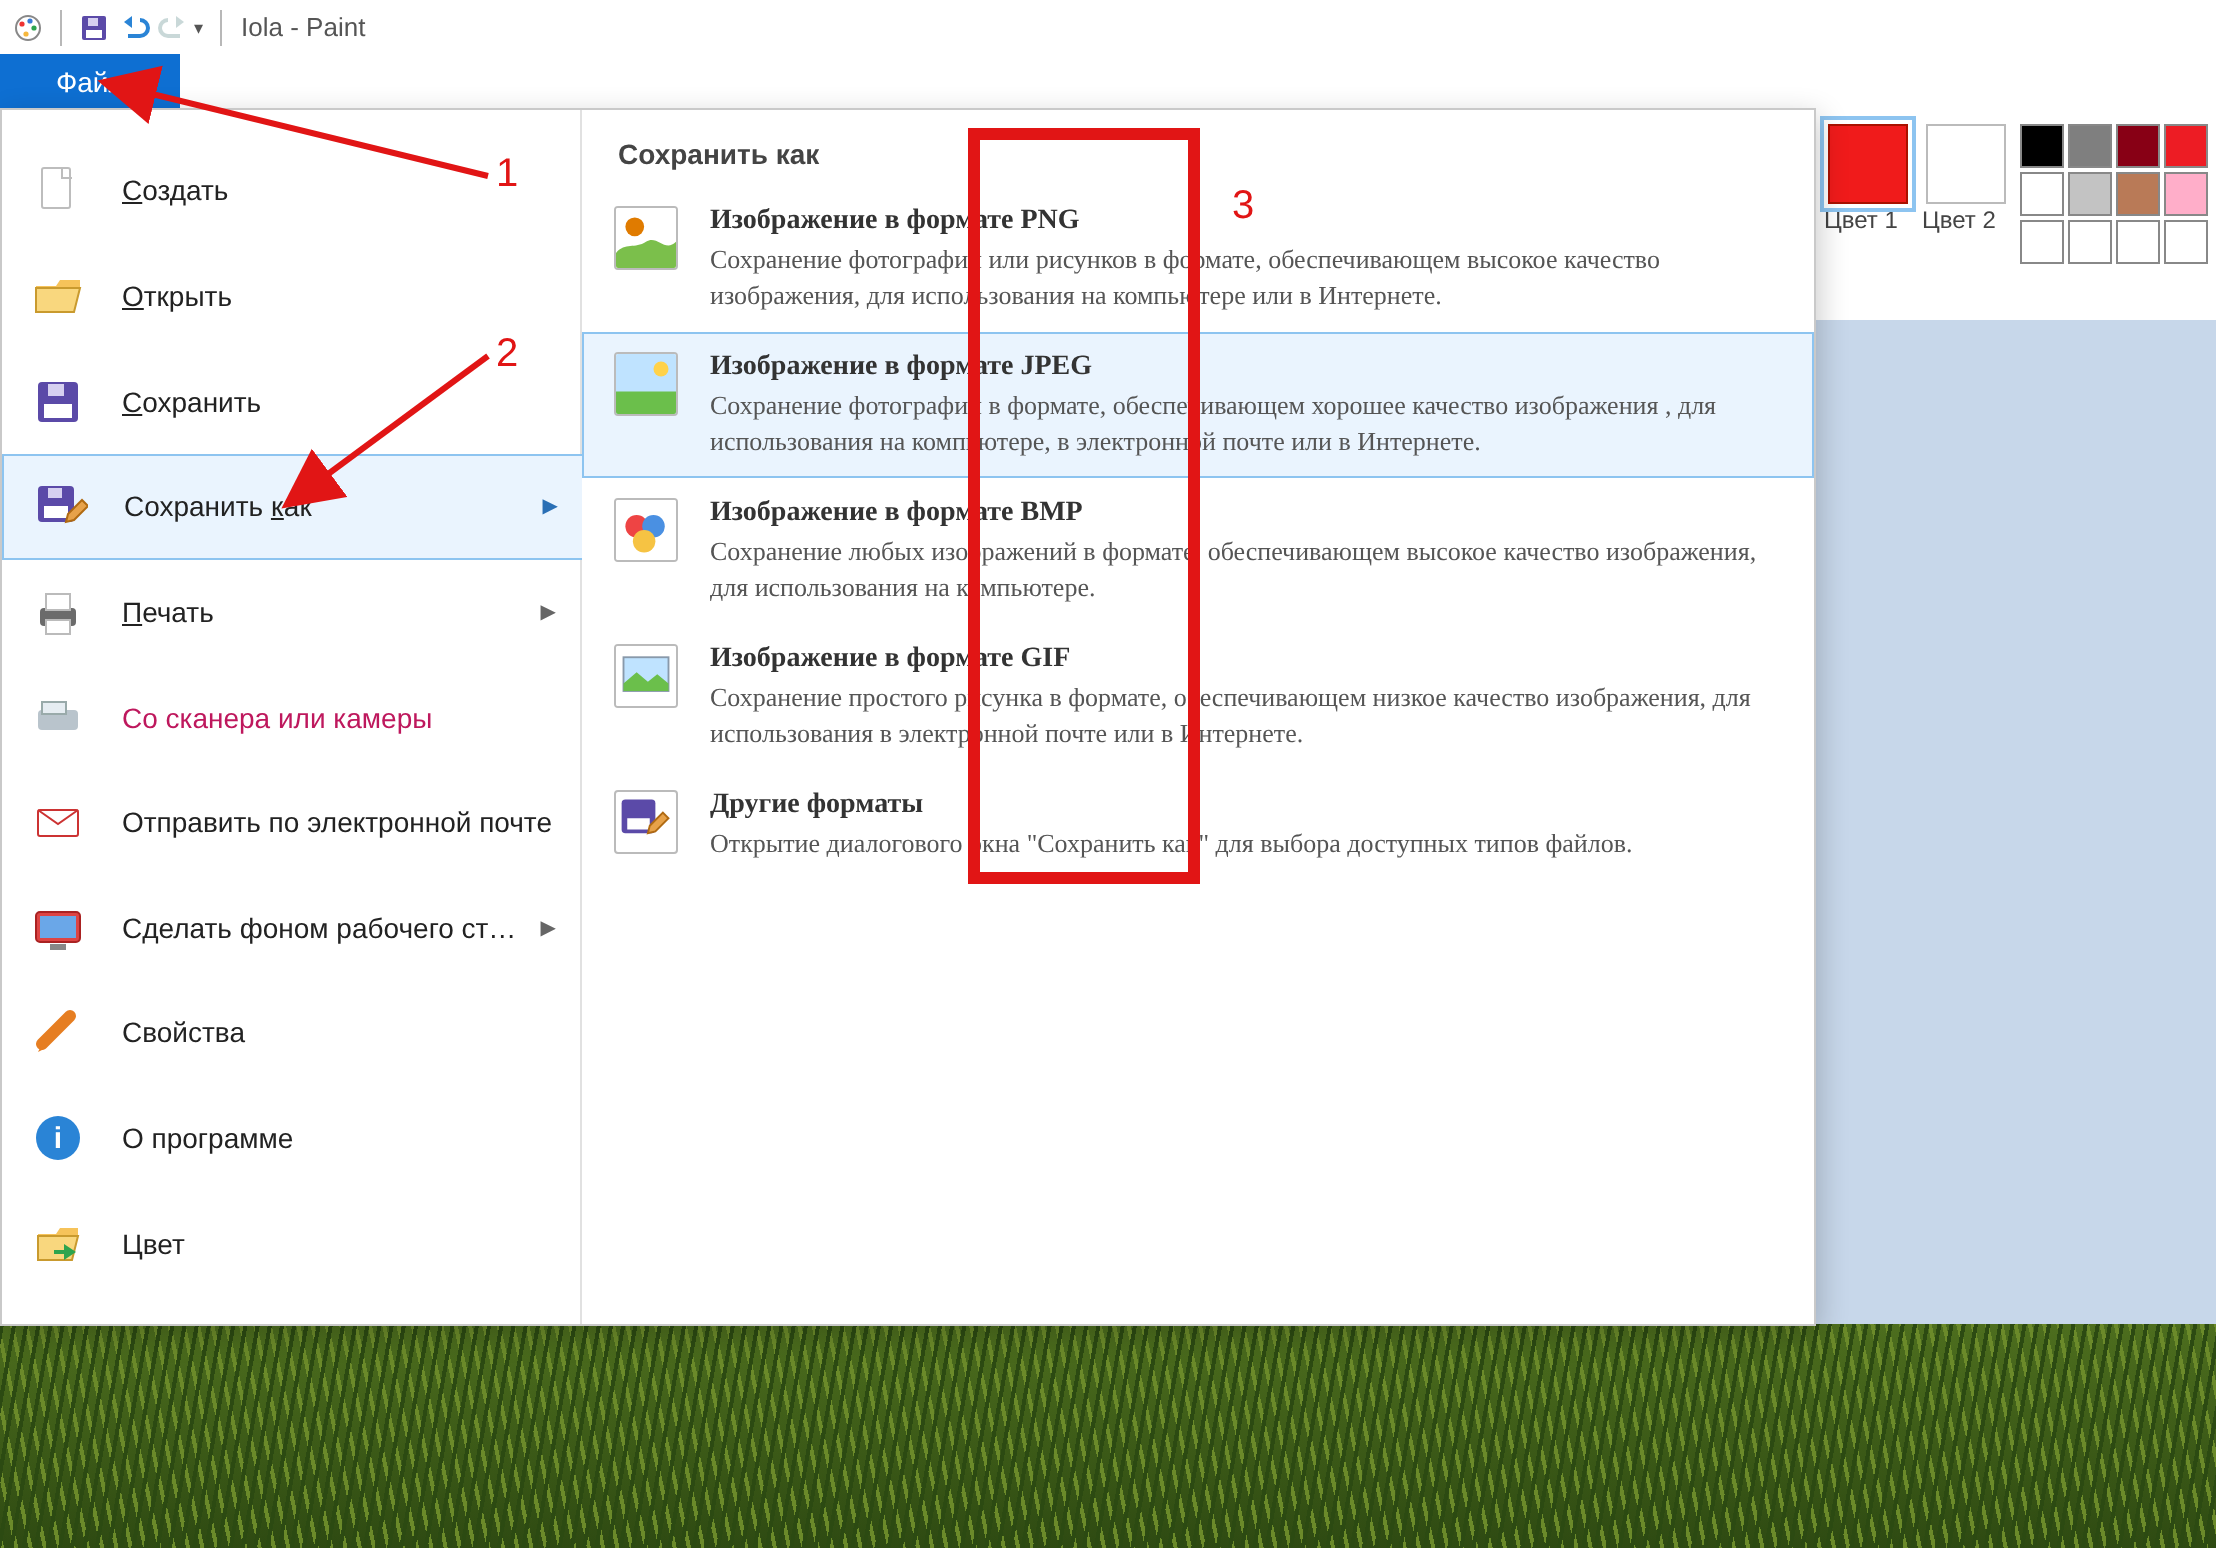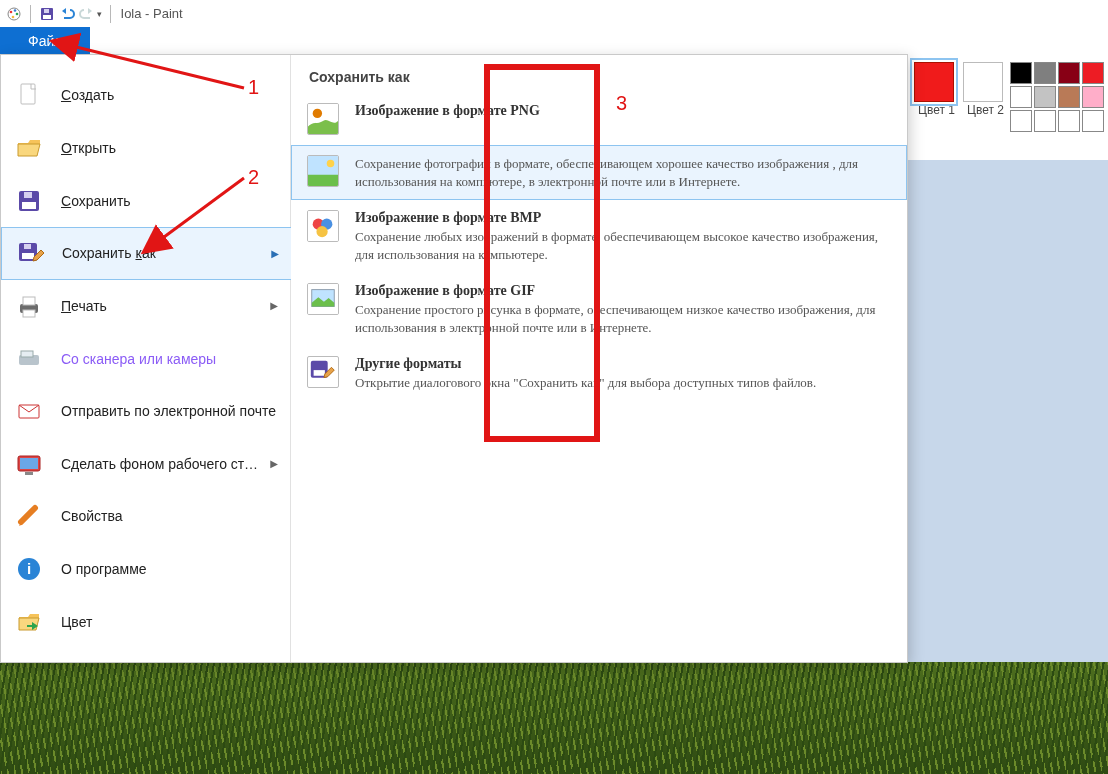--- a/index.html
+++ b/index.html
@@ -14,41 +14,41 @@
   .qat-drop { font-size:9px; color:#555; margin-left:-2px; }
 
   
   .tab-strip { position:absolute; left:0; top:27px; height:27px; display:flex; align-items:stretch; }
   .file-tab { display:flex; align-items:center; padding:0 28px; background:#0e6fd2; color:#fff; font-size:14px; cursor:pointer; }
 
   
   .file-menu { position:absolute; left:0; top:54px; width:908px; height:609px; background:#fff; border:1px solid #c9c9c9; box-shadow:2px 4px 14px rgba(0,0,0,.2); display:flex; z-index:10; }
   .file-left { width:290px; border-right:1px solid #e1e1e1; padding:14px 0; display:flex; flex-direction:column; }
   .file-item { display:flex; align-items:center; height:54px; padding:0 14px; gap:18px; cursor:pointer; position:relative; }
-  .file-item.disabled { color:#8b5cf6; cursor:default;justify-content:center; }
+  .file-item.disabled { color:#be185d; cursor:default;justify-content:center; }
   .file-item.has-sub { padding-right:28px; }
   .file-item.selected { background:#eaf4fe; border:1px solid #8dc4f0; border-right:none; margin-right:-1px; }
   .file-item .arrow { position:absolute; right:12px; font-size:10px; color:#666; }
   .file-item.selected .arrow { color:#2a6fb5; }
   .file-item .lbl { flex:1; white-space:nowrap; overflow:hidden; text-overflow:ellipsis; font-size:14px; }
   .file-item .lbl .ul { text-decoration:underline; }
   .file-item .ic { width:28px; height:28px; flex:0 0 28px; display:flex; align-items:center; justify-content:center; }
 
   .file-right { flex:1; padding:10px 0 0 0; }
   .panel-title { padding:4px 18px 8px 18px; font-size:14px; font-weight:600; color:#444; }
   .fmt-item { display:flex; gap:16px; padding:10px 16px; cursor:pointer;font-family:Liberation Serif, serif; }
   .fmt-item.hover { background:#eaf4fe; outline:1px solid #8dc4f0; outline-offset:-1px; }
   .fmt-item .thumb { width:32px; height:32px; flex:0 0 32px; border:1px solid #bbb; background:#fff; display:flex; align-items:center; justify-content:center; border-radius:2px; overflow:hidden; }
   .fmt-item .txt { flex:1; }
   .fmt-item .ttl { font-weight:700; color:#333; font-size:14px; margin-bottom:2px; }
   .fmt-item .desc { color:#555; font-size:13px; line-height:1.35; }
 
   
   .colors-area { position:absolute; top:62px; left:912px; right:4px; display:flex; gap:6px; }
-  .big-color { width:46px; text-align:right; }
+  .big-color { width:46px; text-align:left; }
   .big-color .swatch { width:40px; height:40px; margin:0 auto 2px auto; }
   .swatch.sel { outline:2px solid #8dc4f0; outline-offset:2px; border:1px solid #999; }
   .swatch.red  { background:#f01b1b; border:1px solid #a10; }
   .swatch.white{ background:#fff; border:1px solid #bbb; }
   .big-color .cap { font-size:12px; color:#444; line-height:1.15; }
   .palette { display:grid; grid-template-columns:repeat(4,22px); grid-auto-rows:22px; gap:2px; }
   .pc { width:22px; height:22px; border:1px solid #888; }
 
   
   .canvas-back { position:absolute; left:908px; right:0; top:160px; bottom:0; background:#c7d7ea; }
@@ -229,31 +229,33 @@
         <div class="fmt-item">
           <div class="thumb">
             <svg class="svg" width="32" height="32" viewBox="0 0 32 32">
               <rect width="32" height="32" fill="#fff"></rect>
               <circle cx="10" cy="10" r="5" fill="#e07b00"></circle>
               <path d="M0 24c5-6 10-2 16-6s10 6 16 0v14H0z" fill="#7bbf4b"></path>
             </svg>
           </div>
           <div class="txt">
             <div class="ttl">Изображение в формате PNG</div>
+            <div class="desc">Сохранение фотографий или рисунков в формате, обеспечивающем высокое качество изображения, для использования на компьютере или в Интернете.</div>
           </div>
         </div>
         <div class="fmt-item hover">
           <div class="thumb">
             <svg class="svg" width="32" height="32" viewBox="0 0 32 32">
               <rect width="32" height="32" fill="#bfe3ff"></rect>
               <rect y="20" width="32" height="12" fill="#6bbf4b"></rect>
               <circle cx="24" cy="8" r="4" fill="#ffd24a"></circle>
             </svg>
           </div>
           <div class="txt">
+            <div class="ttl">Изображение в формате JPEG</div>
             <div class="desc">Сохранение фотографий в формате, обеспечивающем хорошее качество изображения , для использования на компьютере, в электронной почте или в Интернете.</div>
           </div>
         </div>
         <div class="fmt-item">
           <div class="thumb">
             <svg class="svg" width="32" height="32" viewBox="0 0 32 32">
               <rect width="32" height="32" fill="#fff"></rect>
               <circle cx="11" cy="14" r="6" fill="#e44"></circle>
               <circle cx="20" cy="14" r="6" fill="#4a90e2"></circle>
               <circle cx="15" cy="22" r="6" fill="#f6c343"></circle>

